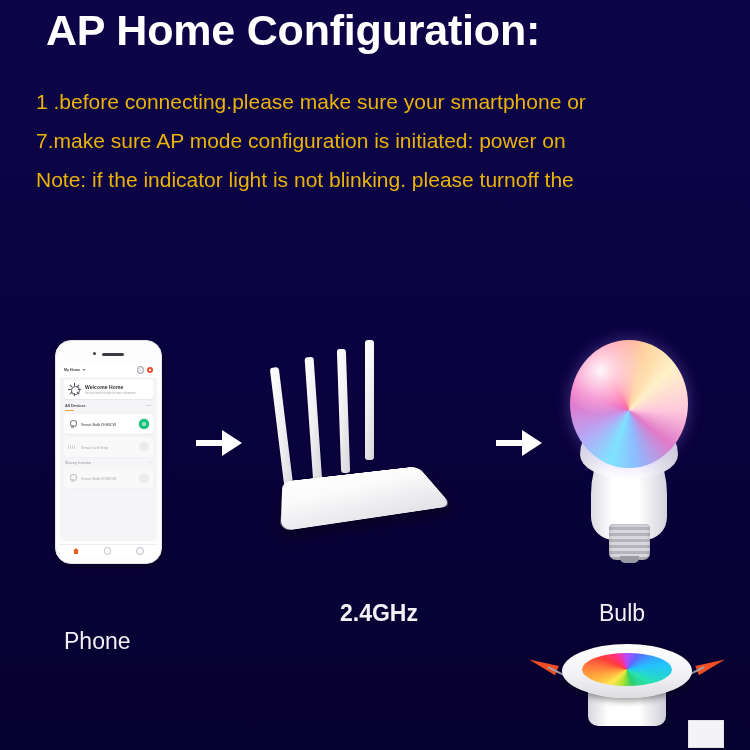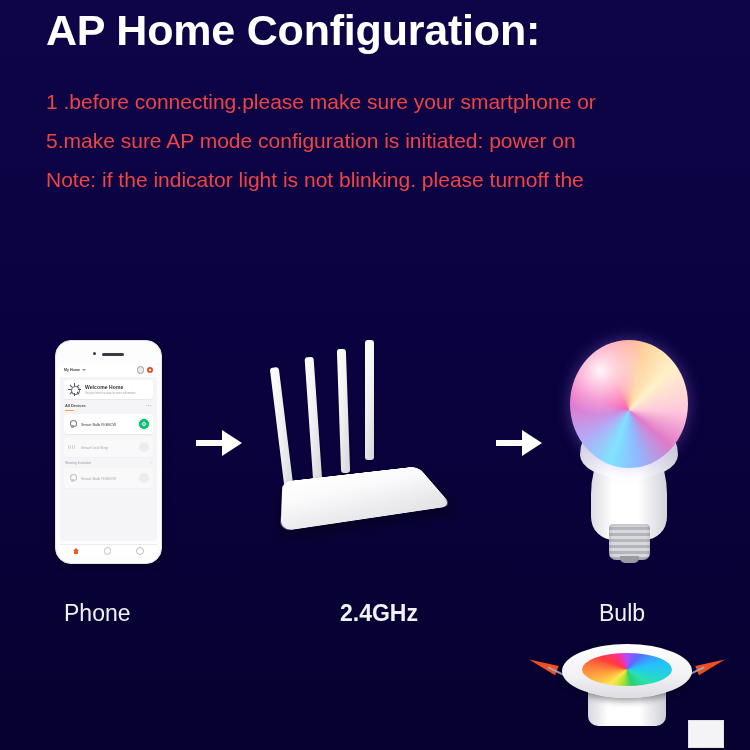--- a/index.html
+++ b/index.html
@@ -17,22 +17,22 @@
   }
   .stage{position:absolute;inset:0;}
 
   
   .title{
     position:absolute;left:46px;top:6px;
     font-size:43px;font-weight:bold;color:#ffffff;
     letter-spacing:-0.2px;white-space:nowrap;
   }
   .body-text{
-    position:absolute;left:46px;top:82px;width:672px;
-    color:#ef4444;font-size:21px;line-height:39px;
+    position:absolute;left:36px;top:82px;width:672px;
+    color:#eab308;font-size:21px;line-height:39px;
   }
   .body-text p{margin:0;white-space:nowrap;}
 
   
   .device-row{position:absolute;left:0;top:335px;width:750px;height:240px;}
 
   
   .phone{
     position:absolute;left:55px;top:5px;width:105px;height:222px;
     background:#fdfdfd;border-radius:16px;
@@ -163,21 +163,21 @@
     position:absolute;left:49px;top:184px;width:41px;height:36px;
     background:repeating-linear-gradient(180deg,#d8d8dd 0 3px,#b4b4bc 3px 6px);
     border-radius:4px 4px 7px 7px;
     box-shadow:inset 0 0 4px rgba(0,0,0,.2);
   }
   .bulb-tip{position:absolute;left:60px;top:216px;width:19px;height:7px;background:#9a9aa2;border-radius:0 0 5px 5px;}
 
   
   .captions{position:absolute;left:0;top:600px;width:750px;height:38px;}
   .cap{position:absolute;color:#f0f0f5;font-size:23px;}
-  .cap.c1{left:64px;}
+  .cap.c1{left:64px;margin-top:28px;}
   .cap.c2{left:340px;font-weight:bold;}
   .cap.c3{left:599px;}
 
   
   .downlight{position:absolute;left:510px;top:640px;width:232px;height:110px;}
   .dl-ring{
     position:absolute;left:52px;top:4px;width:130px;height:54px;border-radius:50%;
     background:linear-gradient(180deg,#ffffff 0%,#f1f1f4 60%,#dcdce2 100%);
     box-shadow:0 3px 7px rgba(0,0,0,.4);
   }
@@ -211,21 +211,21 @@
 <body>
 
 <div class="bg-sheen"></div>
 
 <div class="stage">
 
   <div class="title">AP Home Configuration:</div>
 
   <div class="body-text">
     <p>1 .before connecting.please make sure your smartphone or</p>
-    <p>5.make sure AP mode configuration is initiated: power on</p>
+    <p>7.make sure AP mode configuration is initiated: power on</p>
     <p>Note: if the indicator light is not blinking. please turnoff the</p>
   </div>
 
   <div class="device-row">
 
     <div class="phone">
       <div class="phone-top">
         <span class="cam"></span>
         <span class="speaker"></span>
       </div>

